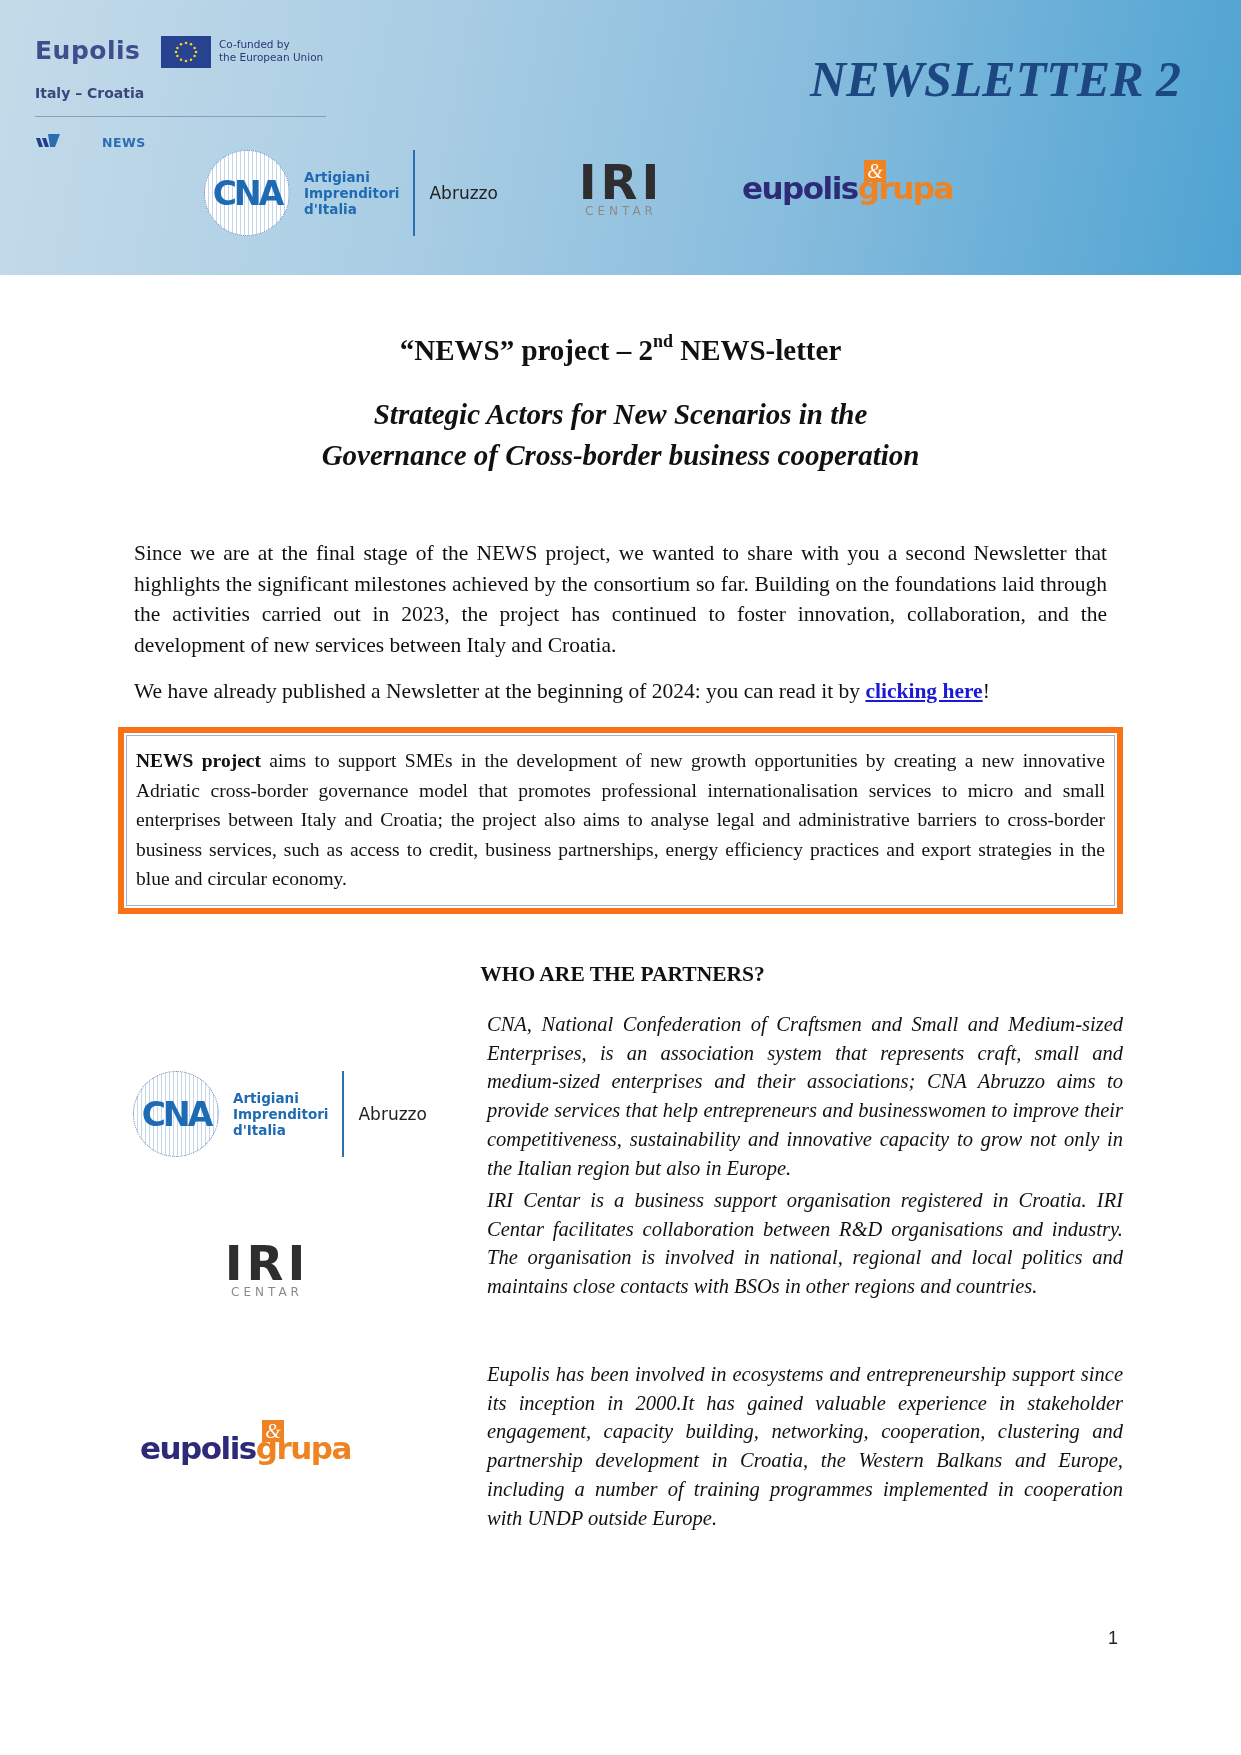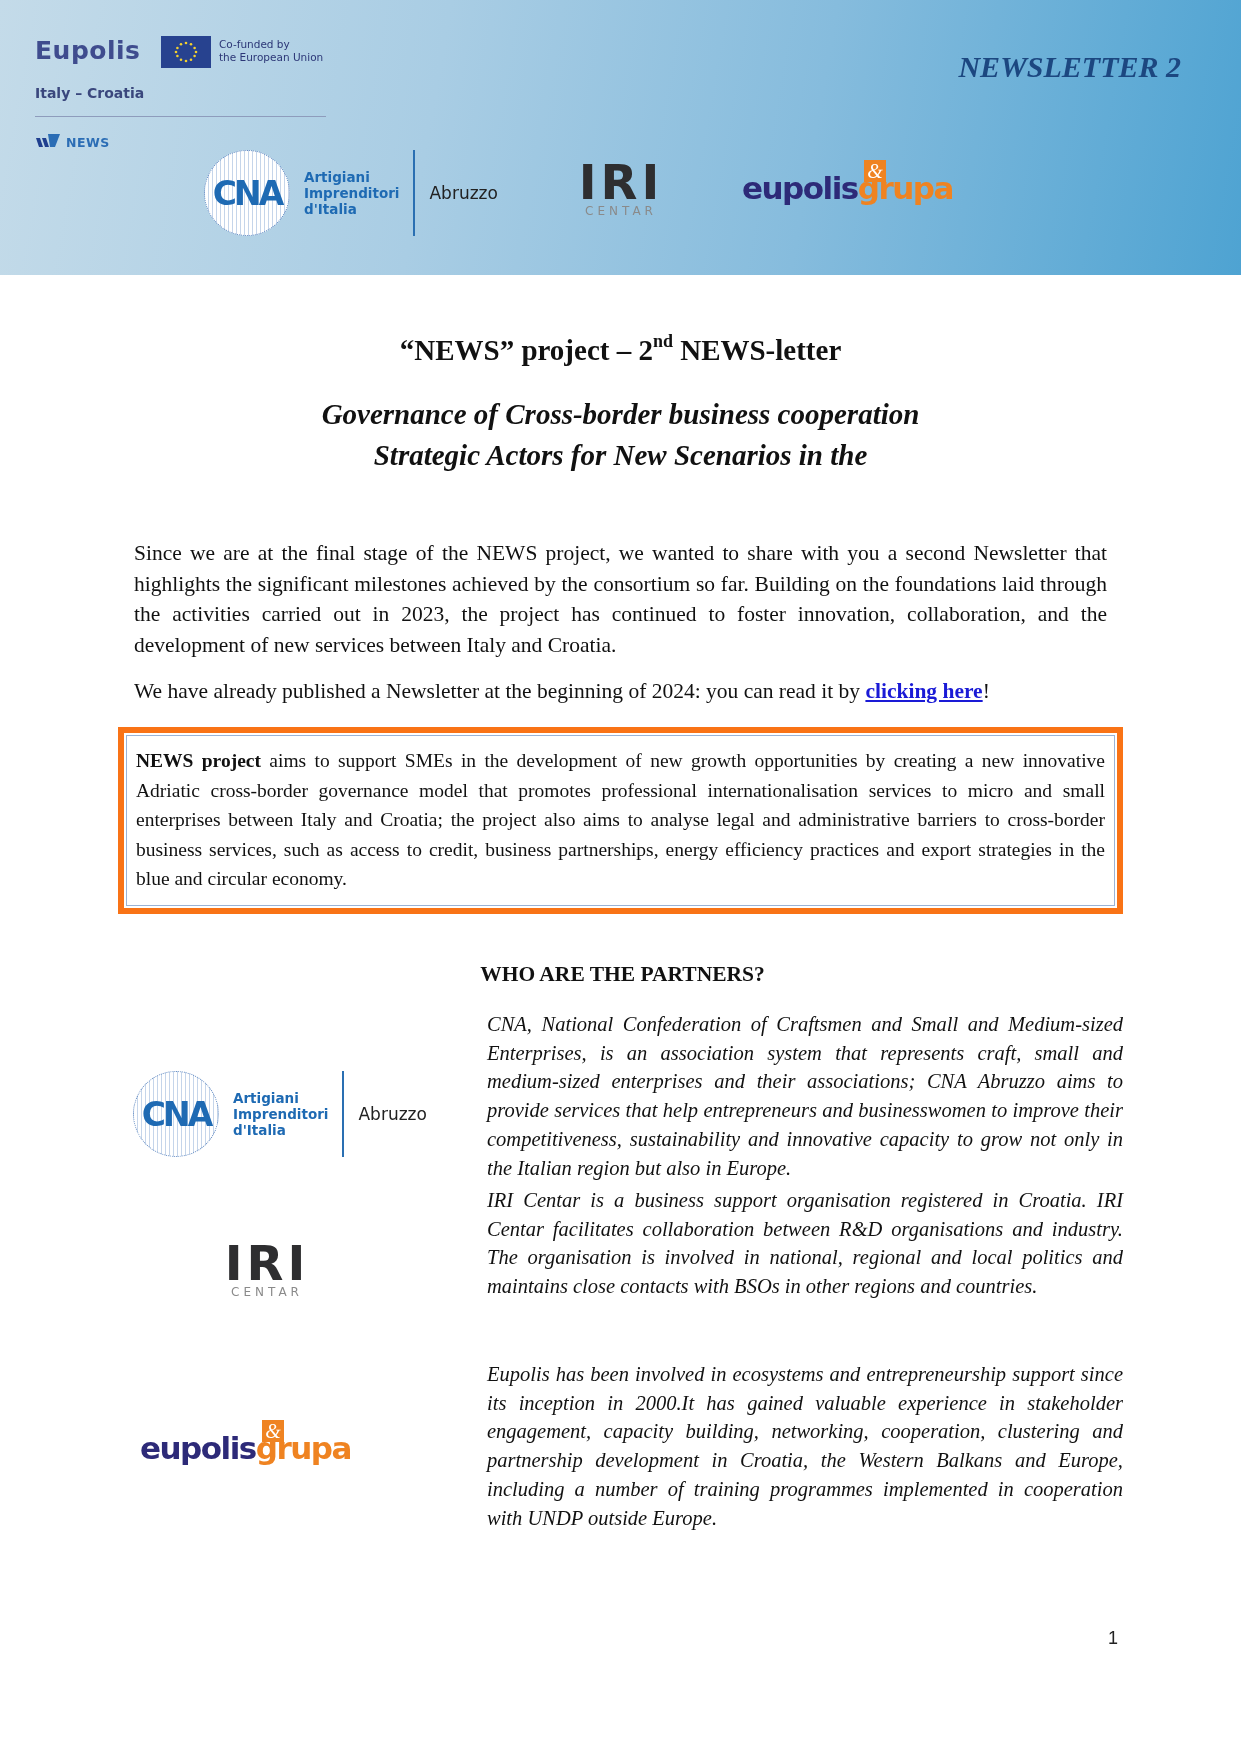--- a/index.html
+++ b/index.html
@@ -27,27 +27,27 @@
   }
   .italy-croatia {
     position: absolute; left: 35px; top: 85px;
     font-family: "DejaVu Sans", sans-serif; font-weight: bold; font-size: 14px; color: #3a477d;
   }
   .header-divider {
     position: absolute; left: 35px; top: 116px; width: 291px; height: 1px; background: #8e9cbc;
   }
   .news-logo { position: absolute; left: 36px; top: 133px; display: flex; align-items: center; gap: 6px; }
   .news-logo .news-text {
-    font-family: "DejaVu Sans", sans-serif; font-weight: bold; font-size: 12.5px; color: #2b6db5; letter-spacing: 0.5px;
+    font-family: "DejaVu Sans", sans-serif; font-weight: bold; font-size: 12.5px; color: #2b6db5; letter-spacing: 0.5px; margin-left: 36px;
   }
 
   .newsletter-title {
     position: absolute; right: 60px; top: 50px;
     font-family: "Liberation Serif", serif; font-style: italic; font-weight: bold;
-    font-size: 30px; color: #1c4780; margin-left: 16px;
+    font-size: 50px; color: #1c4780; margin-left: 16px;
   }
 
   
   .cna-logo { position: absolute; display: flex; align-items: center; }
   .cna-circle {
     width: 86px; height: 86px; border-radius: 50%;
     border: 1px dotted #5d87c1; position: relative; overflow: hidden;
     background: repeating-linear-gradient(90deg, #ffffff 0px, #ffffff 3px, #c5d5ea 3px, #c5d5ea 4px);
     display: flex; align-items: center; justify-content: center;
   }
@@ -194,22 +194,22 @@
     <div class="wordmark" style="left:0; top:10px;">
       <span class="w-eupolis">eupolis</span><span class="w-grupa">grupa</span>
     </div>
   </div>
 </div>
 
 <div class="doc-title">
   <span>“NEWS” project – 2</span><sup>nd</sup><span> NEWS-letter</span>
 </div>
 <div class="doc-subtitle">
+  <div>Strategic Actors for New Scenarios in the</div>
   <div>Governance of Cross-border business cooperation</div>
-  <div>Strategic Actors for New Scenarios in the</div>
 </div>
 
 <div class="intro">
   <p>Since we are at the final stage of the NEWS project, we wanted to share with you a second Newsletter that highlights the significant milestones achieved by the consortium so far. Building on the foundations laid through the activities carried out in 2023, the project has continued to foster innovation, collaboration, and the development of new services between Italy and Croatia.</p>
   <p><span>We have already published a Newsletter at the beginning of 2024: you can read it by </span><a href="#">clicking here</a><span>!</span></p>
 </div>
 
 <div class="project-box">
   <b>NEWS project</b><span> aims to support SMEs in the development of new growth opportunities by creating a new innovative Adriatic cross-border governance model that promotes professional internationalisation services to micro and small enterprises between Italy and Croatia; the project also aims to analyse legal and administrative barriers to cross-border business services, such as access to credit, business partnerships, energy efficiency practices and export strategies in the blue and circular economy.</span>
 </div>

